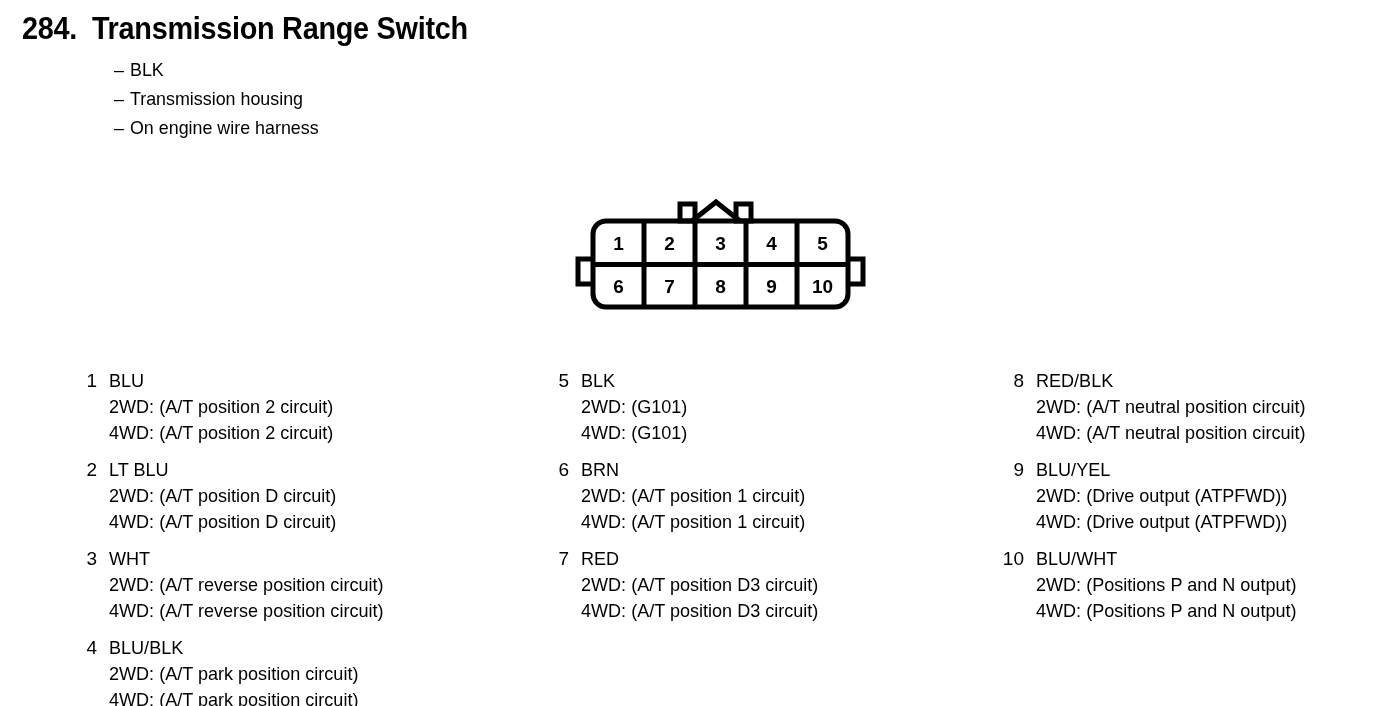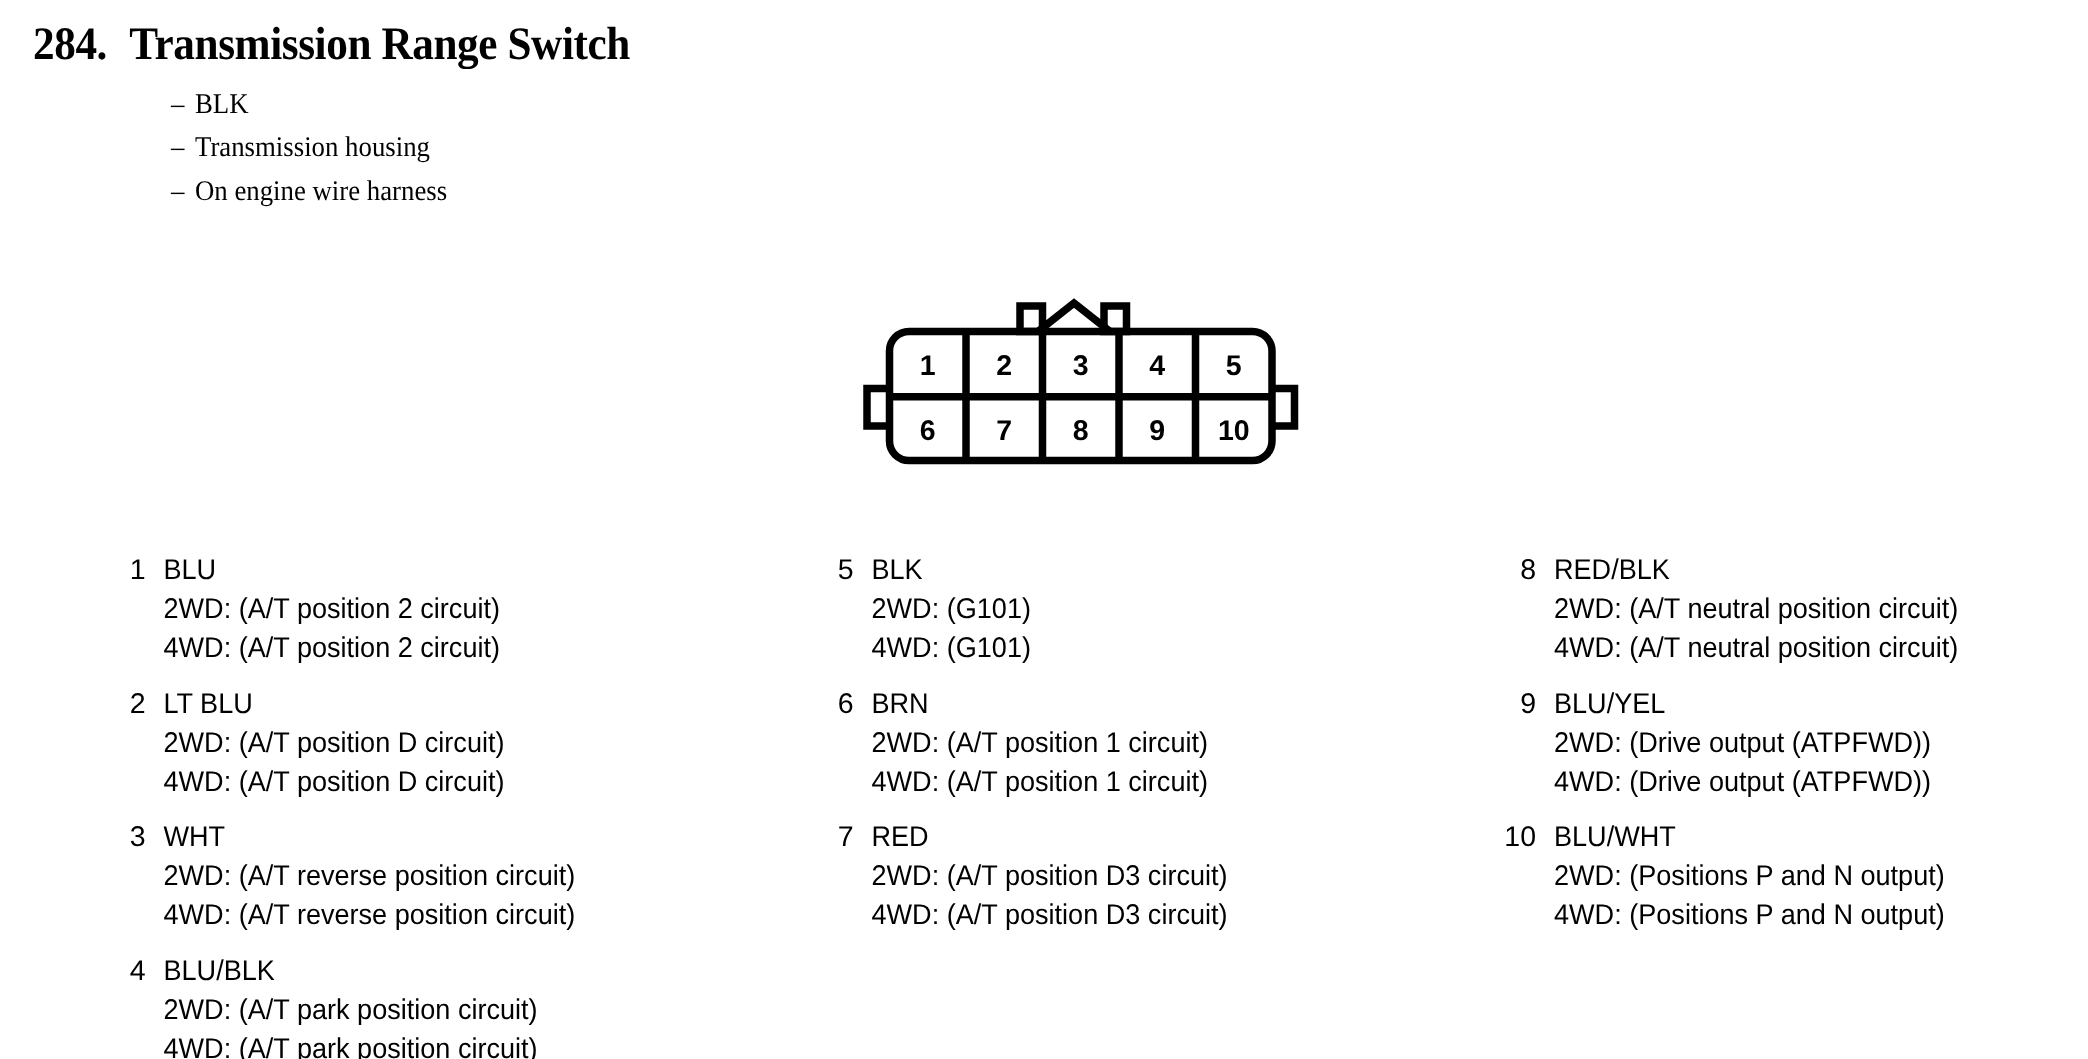--- a/index.html
+++ b/index.html
@@ -17,21 +17,20 @@
     color: #000000;
     -webkit-font-smoothing: none;
   }
 
   
   .page-header {
     position: absolute;
     left: 22px;
     top: 13px;
     width: 1340px;
-    font-family: Liberation Serif, serif;
   }
   .title-row {
     display: flex;
     align-items: baseline;
     font-size: 31px;
     font-weight: bold;
     letter-spacing: -0.3px;
     line-height: 1.05;
     transform: scaleX(0.93);
     transform-origin: left center;

